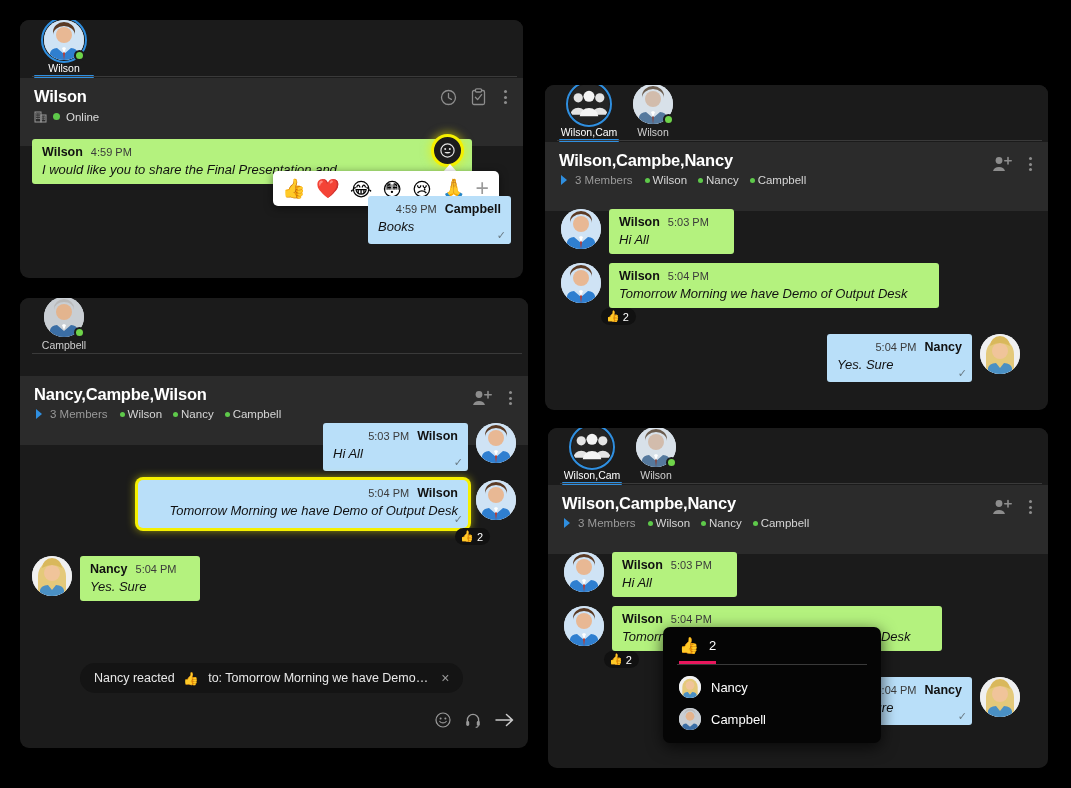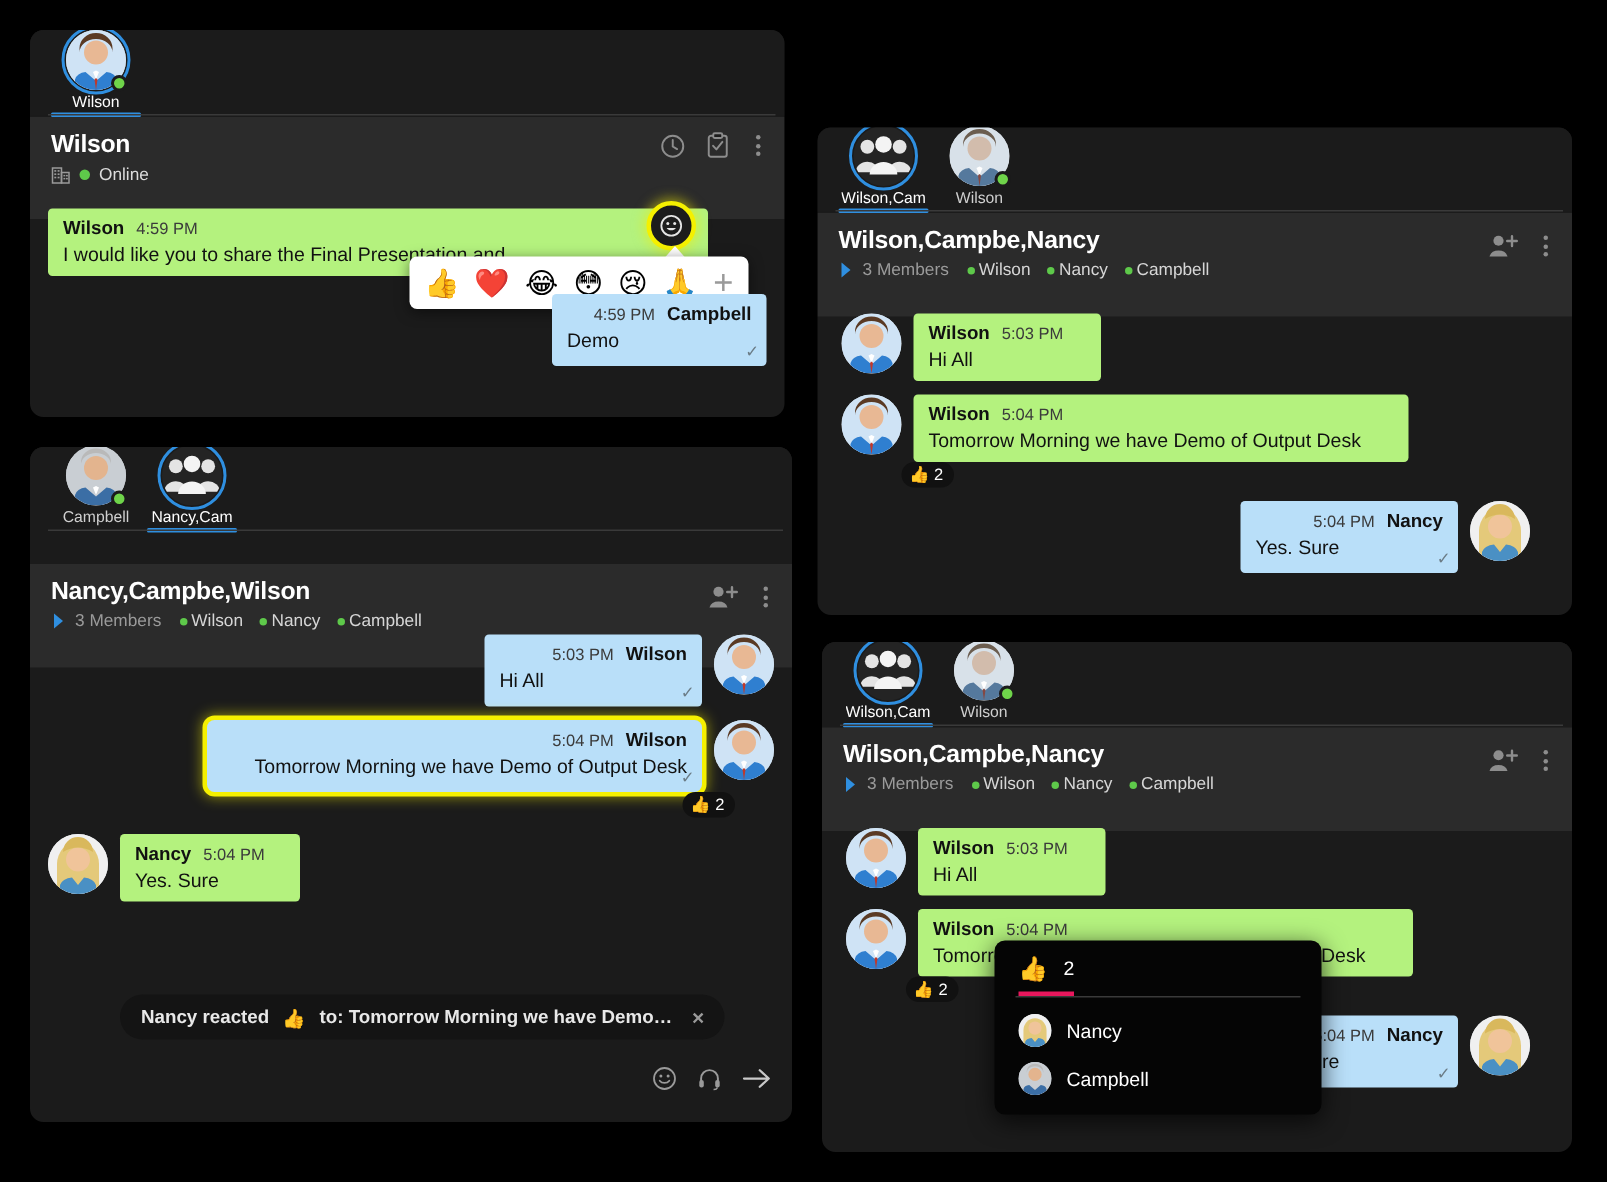--- a/index.html
+++ b/index.html
@@ -36,21 +36,21 @@
   
   .msgs{position:relative;padding:10px 12px 0 12px;}
   .row{display:flex;align-items:flex-start;margin-bottom:9px;position:relative;}
   .row.right{justify-content:flex-end;}
   .bub{border-radius:3px;padding:6px 10px 6px 10px;max-width:330px;position:relative;}
   .bub.green{background:#b4f27e;}
   .bub.blue{background:#b9dff9;}
   .bmeta{display:flex;align-items:baseline;gap:8px;font-size:12px;color:#1a1a1a;}
   .bmeta .nm{font-weight:bold;font-size:12.5px;color:#111;}
   .bmeta .tm{color:#3b3b3b;font-size:11px;}
-  .btxt{color:#111;font-size:13px;line-height:17px;margin-top:2px;white-space:nowrap;}
+  .btxt{color:#111;font-size:13px;line-height:17px;margin-top:2px;white-space:nowrap;font-style:italic;}
   .tick{position:absolute;right:5px;bottom:3px;color:#6b7c86;font-size:11px;line-height:1;}
   .hl{box-shadow:0 0 0 3px #f5f000, 0 0 9px 3px rgba(245,240,0,.55);border-radius:5px;}
   .reactchip{position:absolute;background:#111;border-radius:11px;padding:2px 7px 2px 5px;display:flex;align-items:center;gap:3px;font-size:11px;color:#fff;}
   
   .emojibar{position:absolute;background:#fff;border-radius:5px;padding:6px 10px;display:flex;align-items:center;gap:10px;font-size:19px;box-shadow:0 2px 9px rgba(0,0,0,.5);}
   .emojibar .plus{color:#9a9a9a;font-size:23px;line-height:19px;}
   .emojibtn{position:absolute;width:27px;height:27px;border-radius:50%;background:#1c1c1c;border:3px solid #f5f000;display:flex;align-items:center;justify-content:center;box-shadow:0 0 8px 2px rgba(245,240,0,.5);}
   .caret{position:absolute;width:0;height:0;border-left:7px solid transparent;border-right:7px solid transparent;border-bottom:8px solid #fff;}
   
   .toast{position:absolute;background:#141414;border-radius:18px;padding:0 14px;height:30px;display:flex;align-items:center;gap:9px;color:#e8e8e8;font-size:12.5px;}
@@ -164,21 +164,21 @@
         <span class="emo">🙏</span>
         <span class="plus">+</span>
       </div>
     </div>
     <div class="row right" style="margin-top:12px;">
       <div class="bub blue" style="min-width:123px;padding-bottom:9px;">
         <div class="bmeta" style="justify-content:flex-end;">
             <span class="tm">4:59 PM</span>
             <span class="nm">Campbell</span>
           </div>
-        <div class="btxt">Demo</div>
+        <div class="btxt">Books</div>
         <span class="tick">✓</span>
       </div>
     </div>
   </div>
 </div>
 
 <div class="panel" style="left:20px;top:298px;width:508px;height:450px;">
   <div style="position:absolute;left:0;top:0;right:0;height:56px;">
     <div class="tabstrip">
       <div class="tab">
@@ -189,35 +189,20 @@
                 <circle cx="20" cy="15" r="8" fill="#e3b48e"></circle>
                 <path d="M10 13 a10 8 0 0 1 20 0 v-2 a10 9 0 0 0 -20 0 z" fill="#b9b9b9"></path>
                 <path d="M6 40 v-7 a8 6 0 0 1 7-5 l7 6 l7-6 a8 6 0 0 1 7 5 v7 z" fill="#3b6ea5"></path>
                 <path d="M18 28 l2 5 l2-5 l-2-1 z" fill="#fff"></path>
               </svg>
           </span>
           <span class="presence"></span>
         </div>
         <span class="tablabel">Campbell</span>
       </div>
-      <div class="tab active">
-        <div class="avwrap">
-          <span class="av grpicon" style="width:40px;height:40px;">
-            <svg width="26" height="18" viewBox="0 0 26 18">
-                <circle cx="6" cy="5" r="3" fill="#e4e4e4"></circle>
-                <path d="M1 16 a5 4.5 0 0 1 10 0 z" fill="#e4e4e4"></path>
-                <circle cx="20" cy="5" r="3" fill="#e4e4e4"></circle>
-                <path d="M15 16 a5 4.5 0 0 1 10 0 z" fill="#e4e4e4"></path>
-                <circle cx="13" cy="4" r="3.6" fill="#f4f4f4"></circle>
-                <path d="M7 17 a6 5.4 0 0 1 12 0 z" fill="#f4f4f4"></path>
-              </svg>
-          </span>
-        </div>
-        <span class="tablabel">Nancy,Cam</span>
-      </div>
     </div>
     <div class="sep" style="bottom:0;"></div>
   </div>
 
   <div class="chathead" style="position:absolute;left:0;top:57px;right:0;height:52px;margin-top:21px;">
     <div class="chattitle">Nancy,Campbe,Wilson</div>
     <div class="chatsub">
       <span style="display:inline-flex;">
         <svg width="10" height="12" viewBox="0 0 10 12">
             <path d="M2 1 L8 6 L2 11 Z" fill="#2f8fe0"></path>
@@ -314,21 +299,21 @@
       </span>
       <div class="bub green" style="min-width:100px;">
         <div class="bmeta">
             <span class="nm">Nancy</span>
             <span class="tm">5:04 PM</span>
           </div>
         <div class="btxt">Yes. Sure</div>
       </div>
     </div>
 
-    <div class="toast" style="left:60px;bottom:55px;font-weight:bold;">
+    <div class="toast" style="left:60px;bottom:55px;">
       <span>Nancy reacted</span>
       <span class="emo">👍</span>
       <span>to: Tomorrow Morning we have Demo…</span>
       <span class="x">×</span>
     </div>
 
     <div class="composer" style="bottom:16px;">
       <span>
         <svg width="16" height="16" viewBox="0 0 16 16">
             <circle cx="8" cy="8" r="7" fill="none" stroke="#9a9a9a" stroke-width="1.2"></circle>

